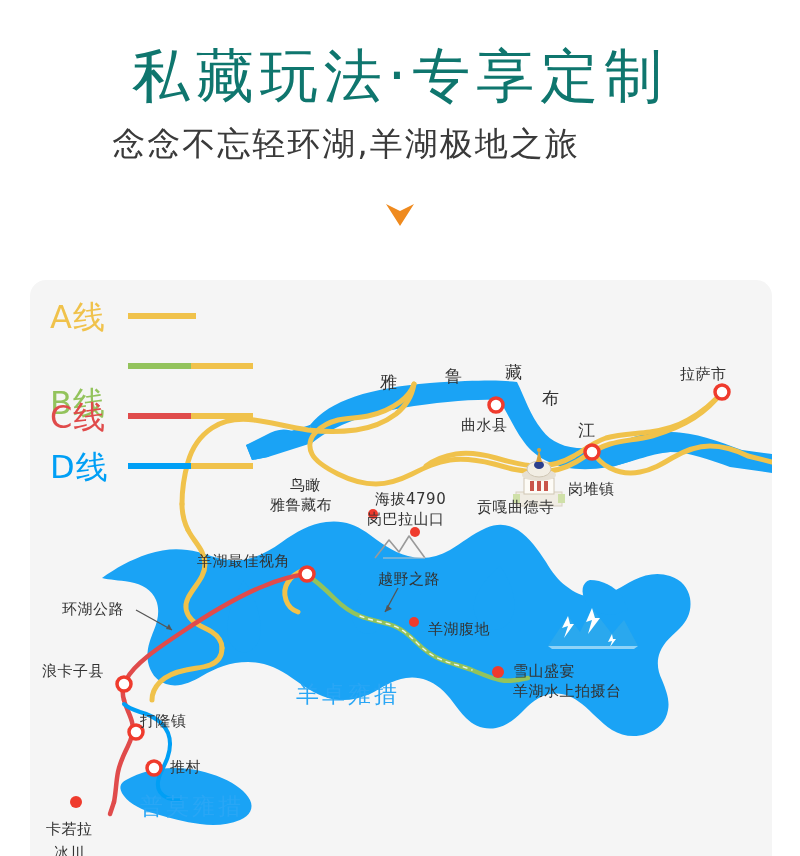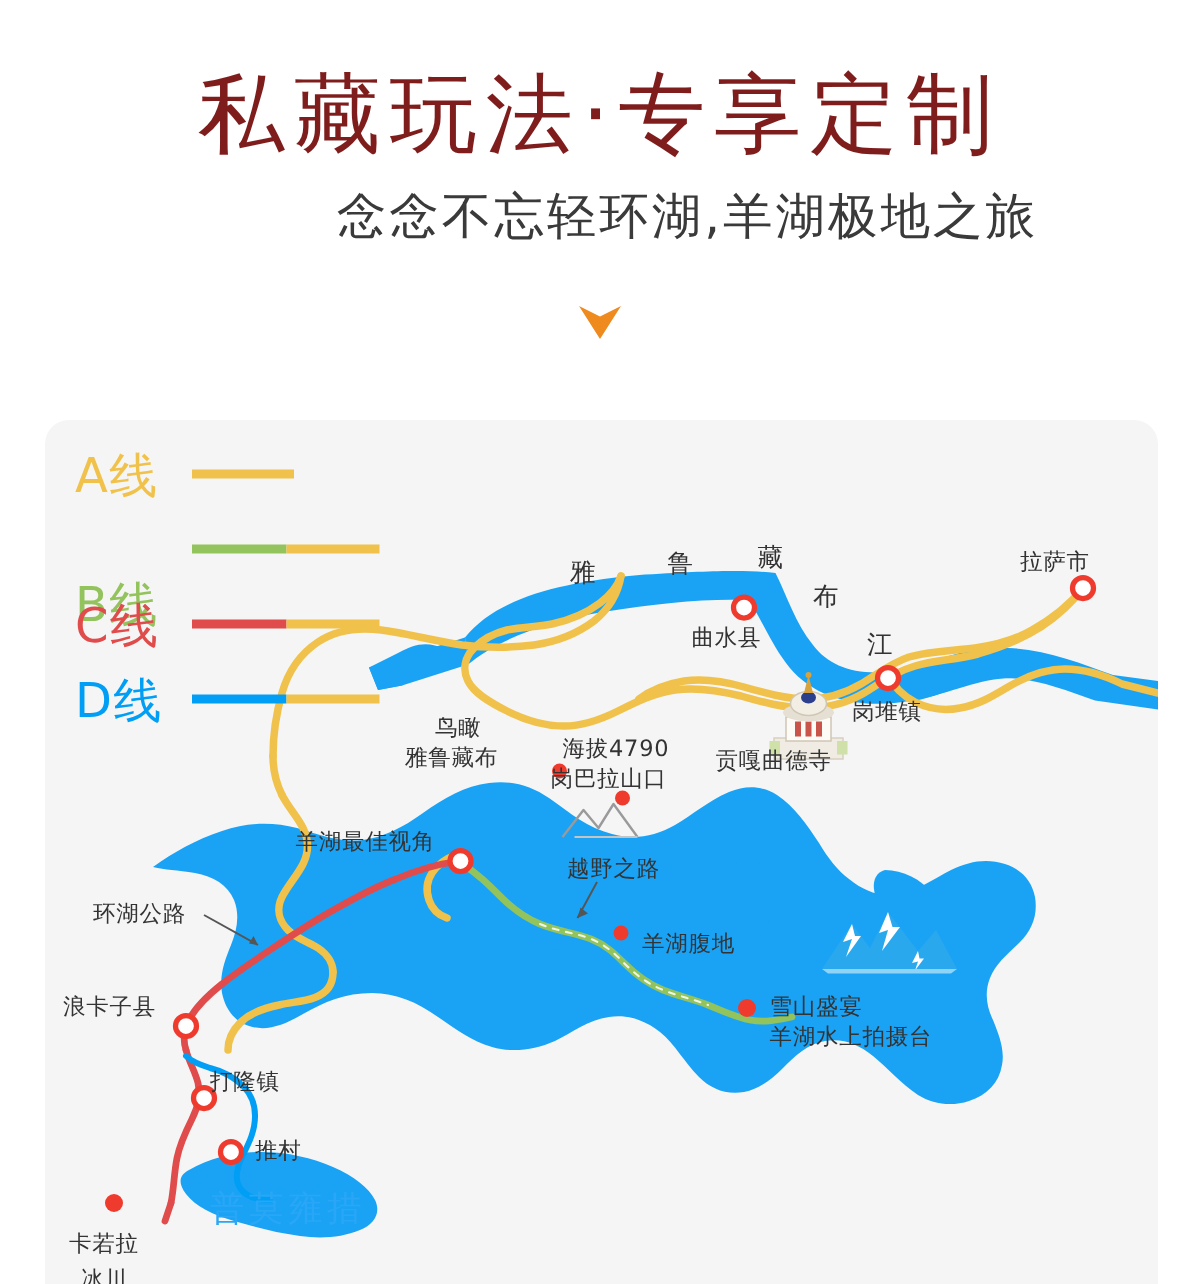--- a/index.html
+++ b/index.html
@@ -5,25 +5,25 @@
   html,body{margin:0;padding:0;}
   body{
     width:800px;height:856px;background:#ffffff;
     font-family:"DejaVu Sans","Liberation Sans",sans-serif;
     overflow:hidden;position:relative;
   }
   
   #header{position:absolute;left:0;top:0;width:800px;height:250px;}
   #main-title{
     position:absolute;left:0;top:44px;width:800px;text-align:center;
-    font-size:58px;line-height:64px;color:#7f1d1d;letter-spacing:6px;
+    font-size:58px;line-height:64px;color:#0f766e;letter-spacing:6px;
     font-weight:400;white-space:nowrap;
   }
   #subtitle{
-    position:absolute;left:0;top:124px;width:692px;text-align:right;
+    position:absolute;left:0;top:124px;width:692px;text-align:center;
     font-size:33px;line-height:40px;color:#3a3a3a;letter-spacing:2px;
     font-weight:400;white-space:nowrap;
   }
   #down-arrow{position:absolute;left:383px;top:200px;width:34px;height:30px;}
   
   #map-panel{
     position:absolute;left:30px;top:280px;width:742px;height:600px;
     background:#f5f5f5;border-radius:16px;overflow:hidden;
   }
   #map-svg{position:absolute;left:0;top:0;width:742px;height:600px;}
@@ -269,21 +269,21 @@
   </div>
 
   <span class="river-ch" style="left:350px;top:92px">雅</span>
   <span class="river-ch" style="left:415px;top:86px">鲁</span>
   <span class="river-ch" style="left:475px;top:82px">藏</span>
   <span class="river-ch" style="left:512px;top:108px">布</span>
   <span class="river-ch" style="left:548px;top:140px">江</span>
 
   <span class="mlabel" style="left:650px;top:85px">拉萨市</span>
   <span class="mlabel" style="left:431px;top:136px">曲水县</span>
-  <span class="mlabel" style="left:538px;top:185px">岗堆镇</span>
+  <span class="mlabel" style="left:538px;top:200px">岗堆镇</span>
   <span class="mlabel" style="left:447px;top:218px">贡嘎曲德寺</span>
 
   <span class="mlabel" style="left:260px;top:196px;width:92px;">鸟瞰</span>
   <span class="mlabel" style="left:240px;top:216px;width:112px;">雅鲁藏布</span>
 
   <span class="mlabel" style="left:345px;top:210px">海拔4790</span>
   <span class="mlabel" style="left:337px;top:230px">岗巴拉山口</span>
 
   <span class="mlabel" style="left:167px;top:272px">羊湖最佳视角</span>
   <span class="mlabel" style="left:348px;top:290px">越野之路</span>
@@ -293,15 +293,16 @@
   <span class="mlabel" style="left:483px;top:402px">羊湖水上拍摄台</span>
 
   <span class="mlabel" style="left:32px;top:320px">环湖公路</span>
   <span class="mlabel" style="left:12px;top:382px">浪卡子县</span>
   <span class="mlabel" style="left:110px;top:432px">打隆镇</span>
   <span class="mlabel" style="left:140px;top:478px">推村</span>
 
   <span class="mlabel" style="left:16px;top:540px">卡若拉</span>
   <span class="mlabel" style="left:24px;top:564px">冰川</span>
 
+  <span class="lake-name" style="left:266px;top:400px">羊卓雍措</span>
   <span class="lake-name" style="left:110px;top:512px">普莫雍措</span>
 
 </div>
 
 </body></html>

